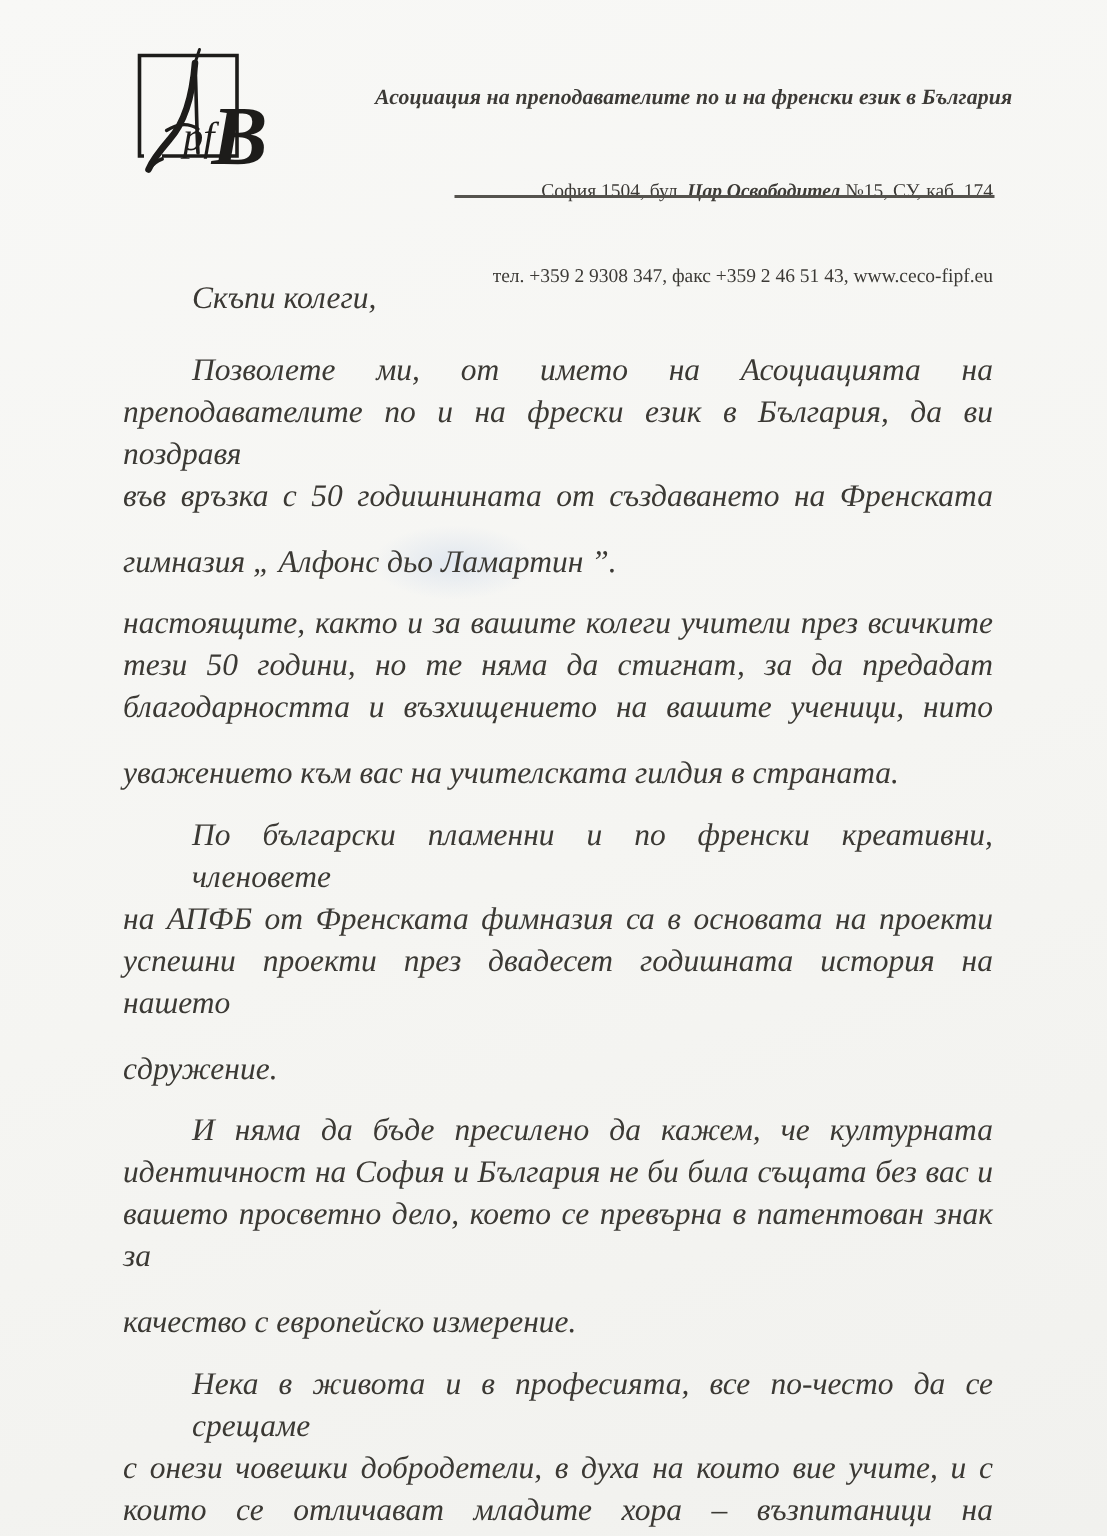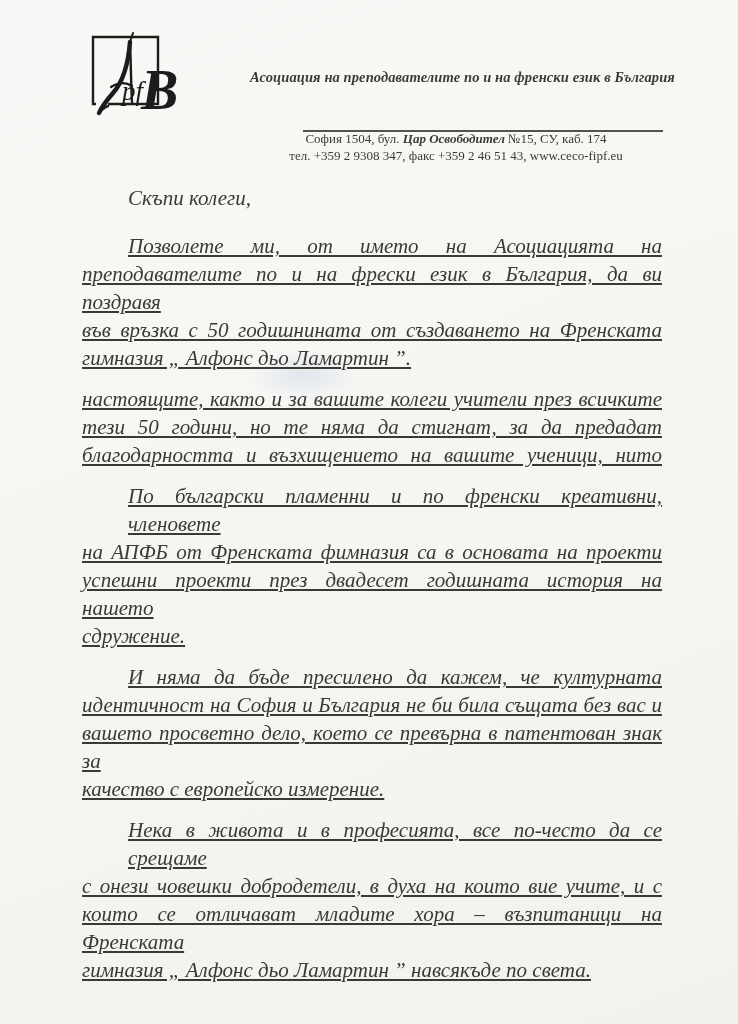--- a/index.html
+++ b/index.html
@@ -5,50 +5,50 @@
   html,body{margin:0;padding:0;}
   body{background:#e8e8e6;font-family:"Liberation Serif","DejaVu Serif",serif;}
   .page{
     position:relative;width:738px;height:1024px;margin:0 auto;overflow:hidden;
     background:linear-gradient(160deg,#f8f8f6 0%,#f5f5f2 55%,#f1f1ee 100%);
     color:#38362f;
   }
   
   .logo{position:absolute;left:75px;top:25px;width:130px;height:100px;}
   .header-text{
-    position:absolute;left:250px;top:68px;width:412px;text-align:center;
+    position:absolute;left:250px;top:56px;width:412px;text-align:right;
     color:#3c3a36;
   }
   .org-line{
     font-size:14.5px;font-weight:700;font-style:italic;line-height:19px;
     letter-spacing:.1px;white-space:nowrap;
   }
   .addr-line{font-size:13px;line-height:17px;white-space:nowrap;margin-top:43px;}
   .addr-emph{font-style:italic;font-weight:700;}
-  .contact-line{font-size:13px;line-height:17px;white-space:nowrap;}
+  .contact-line{font-size:13px;line-height:17px;white-space:nowrap;margin-top:40px;}
   .header-rule{
     position:absolute;left:303px;top:130px;width:360px;height:2px;
     background:#55534e;
   }
   
   .smudge{
     position:absolute;left:248px;top:350px;width:110px;height:50px;
     background:radial-gradient(ellipse at center,rgba(110,150,215,.16),rgba(110,150,215,0) 70%);
     pointer-events:none;
   }
   
   .letter{
     position:absolute;left:82px;top:184px;width:580px;
     font-style:italic;font-size:21px;line-height:28px;color:#3b3934;
   }
   .salutation{padding-left:46px;margin:0 0 20px 0;}
-  .para{margin:0 0 13px 0;text-decoration:underline;}
+  .para{margin:0 0 13px 0;}
   .line{display:block;text-align:justify;text-align-last:justify;}
   .line.first{padding-left:46px;}
-  .line.last{text-align:right;text-align-last:left;}
+  .line.last{text-align:right;text-align-last:left;margin-top:16px;}
 </style>
 </head>
 <body>
 
 <div class="page">
 
   <svg class="logo" viewBox="0 0 130 100" aria-hidden="true">
 
     <path d="M 33 79 L 83 79 L 83 12 L 18 12 L 18 79 L 21 79" fill="none" stroke="#1d1c1a" stroke-width="2.4"></path>
 
@@ -81,20 +81,21 @@
       <span class="line first">Позволете ми, от името на Асоциацията на</span>
       <span class="line">преподавателите по и на фрески език в България, да ви поздравя</span>
       <span class="line">във връзка с 50 годишнината от създаването на Френската</span>
       <span class="line last">гимназия „ Алфонс дьо Ламартин ”.</span>
     </p>
 
     <p class="para">
       <span class="line">настоящите, както и за вашите колеги учители през всичките</span>
       <span class="line">тези 50 години, но те няма да стигнат, за да предадат</span>
       <span class="line">благодарността и възхищението на вашите ученици, нито</span>
+      <span class="line last">уважението към вас на учителската гилдия в страната.</span>
     </p>
 
     <p class="para">
       <span class="line first">По български пламенни и по френски креативни, членовете</span>
       <span class="line">на АПФБ от Френската фимназия са в основата на проекти</span>
       <span class="line">успешни проекти през двадесет годишната история на нашето</span>
       <span class="line last">сдружение.</span>
     </p>
 
     <p class="para">

